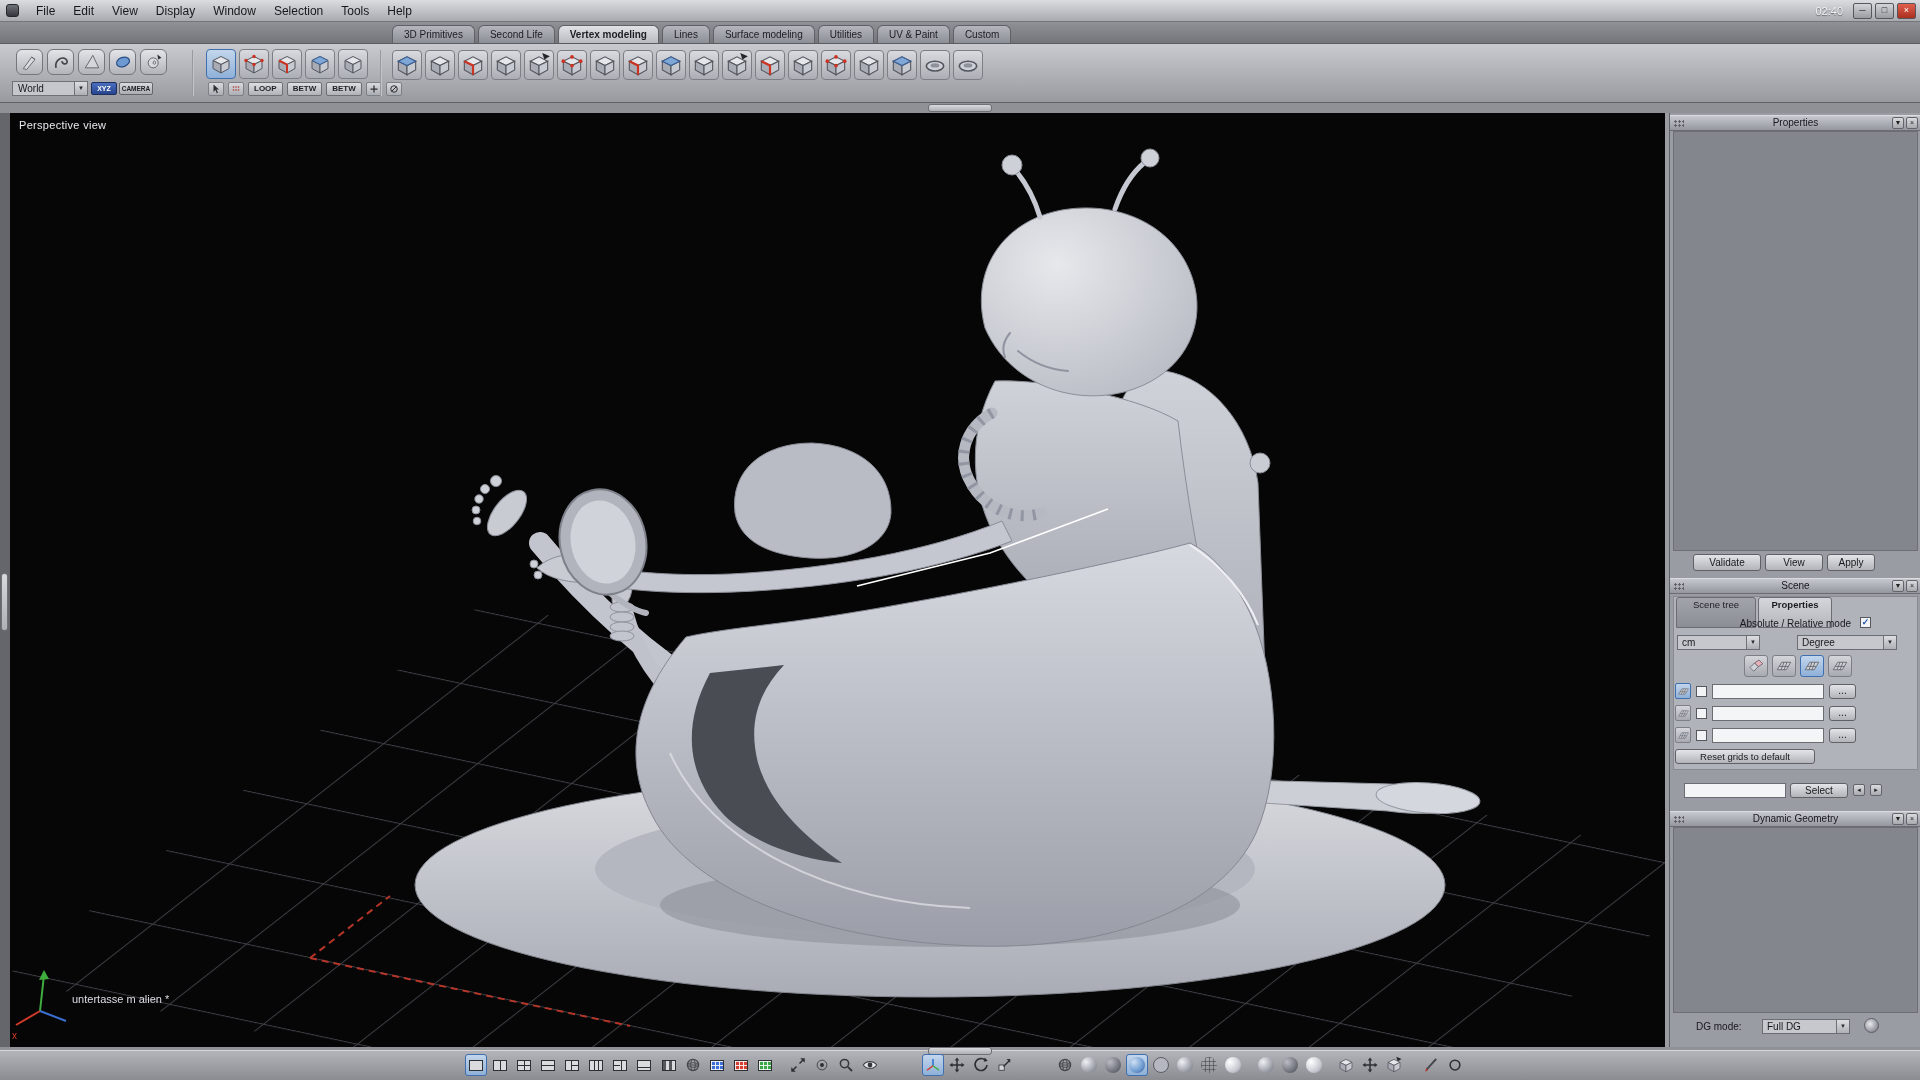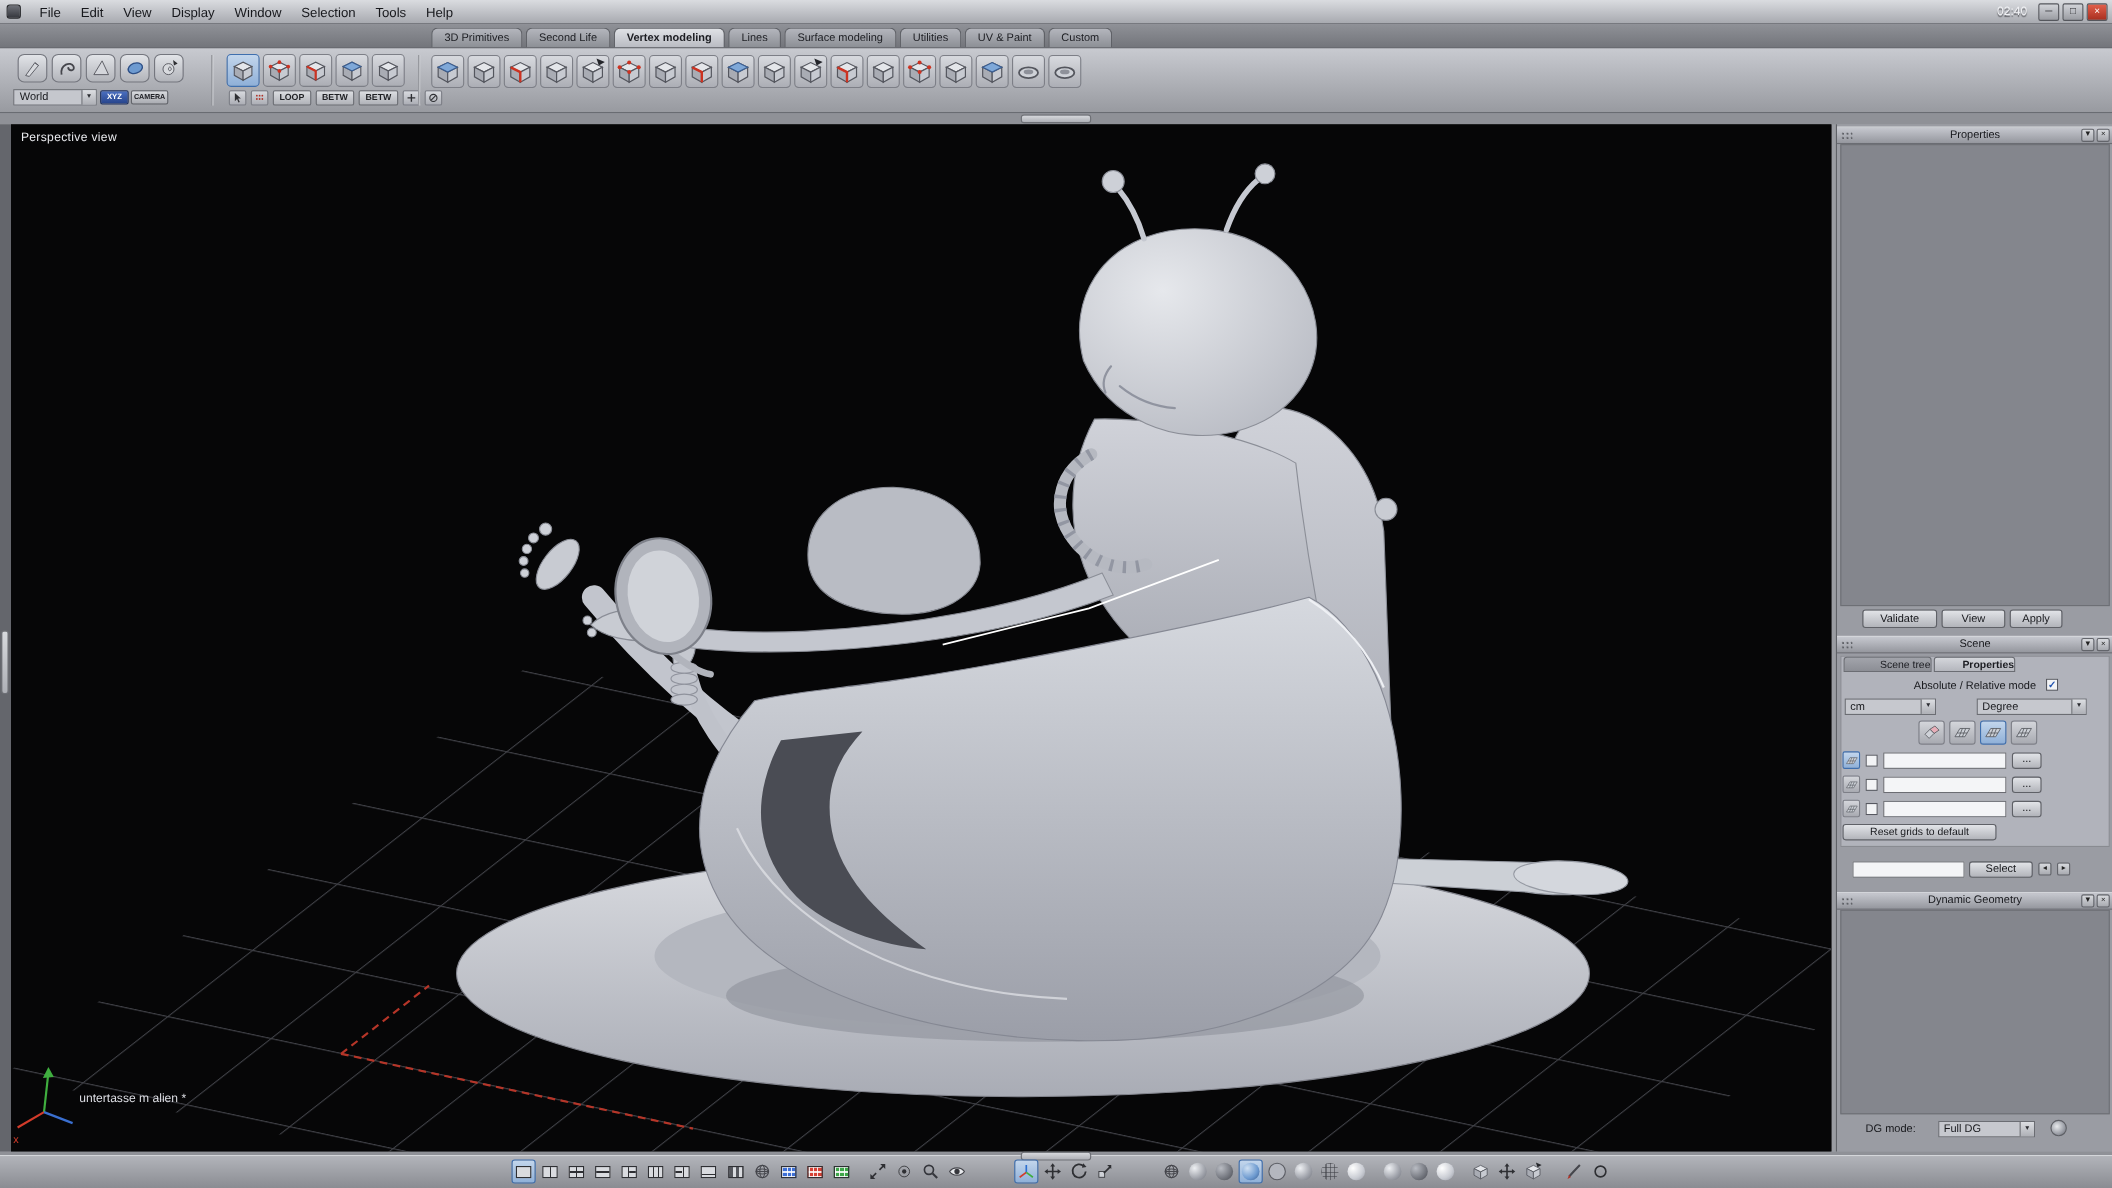--- a/index.html
+++ b/index.html
@@ -50,21 +50,21 @@
   .panel{position:absolute;left:1669px;top:113px;width:251px;height:934px;background:#9a9ca3;border-left:1px solid #5f6167}
   .ptitle{position:absolute;left:0;width:251px;height:16px;background:linear-gradient(#c6c8cf,#95979e);border-top:1px solid #dadce0;border-bottom:1px solid #6b6d73;font-size:10px;color:#16171b;text-align:center;line-height:14px}
   .grip{position:absolute;left:4px;top:4px;width:10px;height:8px;background-image:radial-gradient(circle at 1.5px 1.5px,#5f6167 1px,transparent 1.2px);background-size:4px 4px}
   .mini{position:absolute;top:1px;width:12px;height:12px;border:1px solid #63656b;background:linear-gradient(#d8dade,#a8aab0);font-size:7px;line-height:10px;text-align:center;color:#222;border-radius:2px}
   .well{position:absolute;left:3px;width:245px;background:#84868d;border:1px solid #6d6f75}
   .btn{border:1px solid #5f6167;border-radius:3px;background:linear-gradient(#e2e4e8,#b2b4ba);font-size:10px;color:#17181c;text-align:center}
   .field{background:#f4f5f7;border:1px solid #6b6d73;font-size:10px;padding:0 3px;font-family:"Liberation Sans",sans-serif}
   .drop{position:absolute;height:15px;background:#c6c8ce;border:1px solid #6b6d73;font-size:10px;color:#17181c;display:flex;align-items:center;padding-left:4px}
   .check{width:11px;height:11px;background:#f2f3f5;border:1px solid #565860;font-size:9px;line-height:9px;text-align:center;color:#1d4fae;font-weight:bold}
   .scenebody{position:absolute;left:3px;top:483px;width:245px;height:174px;background:#b1b3bb;border:1px solid #898b91}
-  .ptab{position:absolute;top:0;height:14px;font-size:9.5px;color:#1b1c21;text-align:right;line-height:14px;background:linear-gradient(#a2a4ab,#8c8e95);border:1px solid #6b6d73;border-radius:3px 3px 0 0}
+  .ptab{position:absolute;top:0;height:31px;font-size:9.5px;color:#1b1c21;text-align:center;line-height:14px;background:linear-gradient(#a2a4ab,#8c8e95);border:1px solid #6b6d73;border-radius:3px 3px 0 0}
   .ptab.active{background:linear-gradient(#d4d6db,#b4b6bd);font-weight:bold}
   .pminiicon{width:24px;height:22px;border:1px solid #7d7f87;border-radius:3px;background:linear-gradient(#d4d6db,#a8aab1);display:flex;align-items:center;justify-content:center}
   .pminiicon.active{background:linear-gradient(#c3d6ec,#8fb0d8);border-color:#3f6fae}
   .rowicon{width:16px;height:16px;border:1px solid #7d7f87;border-radius:2px;background:linear-gradient(#d4d6db,#a8aab1);display:flex;align-items:center;justify-content:center}
   .rowicon.active{background:linear-gradient(#c3d6ec,#8fb0d8);border-color:#3f6fae}
   .sphere-ind{width:15px;height:15px;border-radius:50%;background:radial-gradient(circle at 5px 5px,#e8eaed,#9a9da5 60%,#686b73);border:1px solid #5d5f65}
 
   
   .bottombar{position:absolute;left:0;top:1050px;width:1920px;height:30px;background:linear-gradient(#b2b4ba,#8a8c92);border-top:1px solid #d4d6da}
   .bgroup{position:absolute;top:3px;display:flex;gap:2px}

